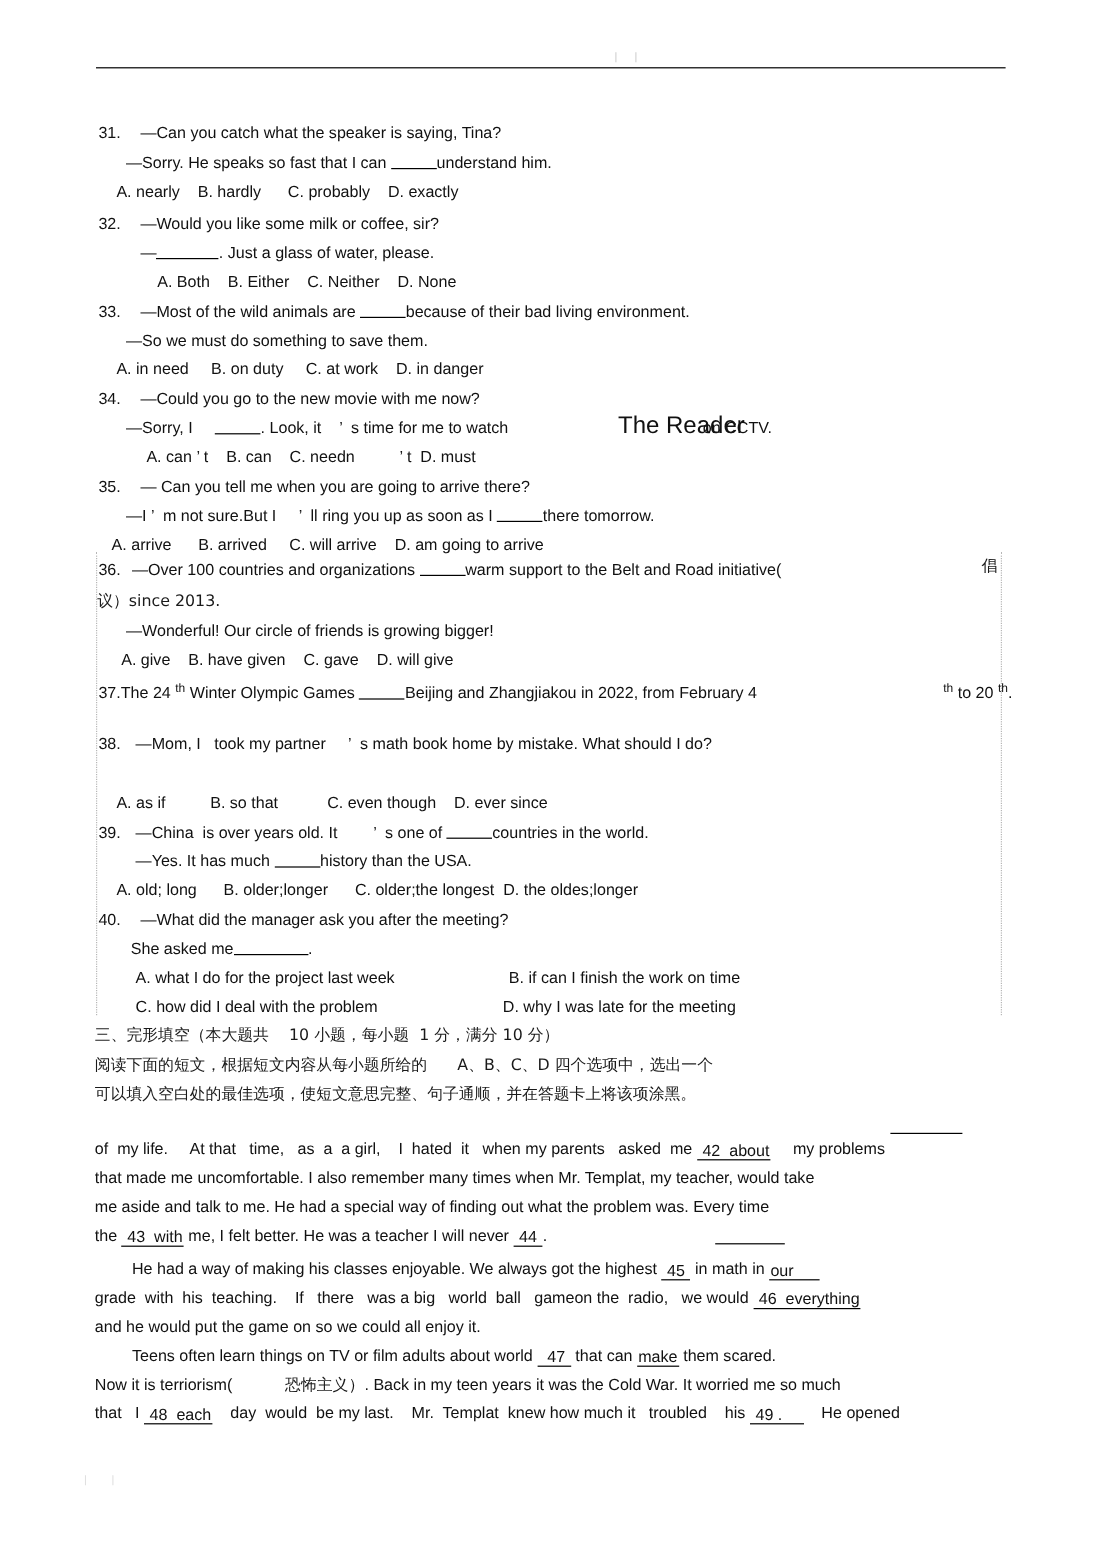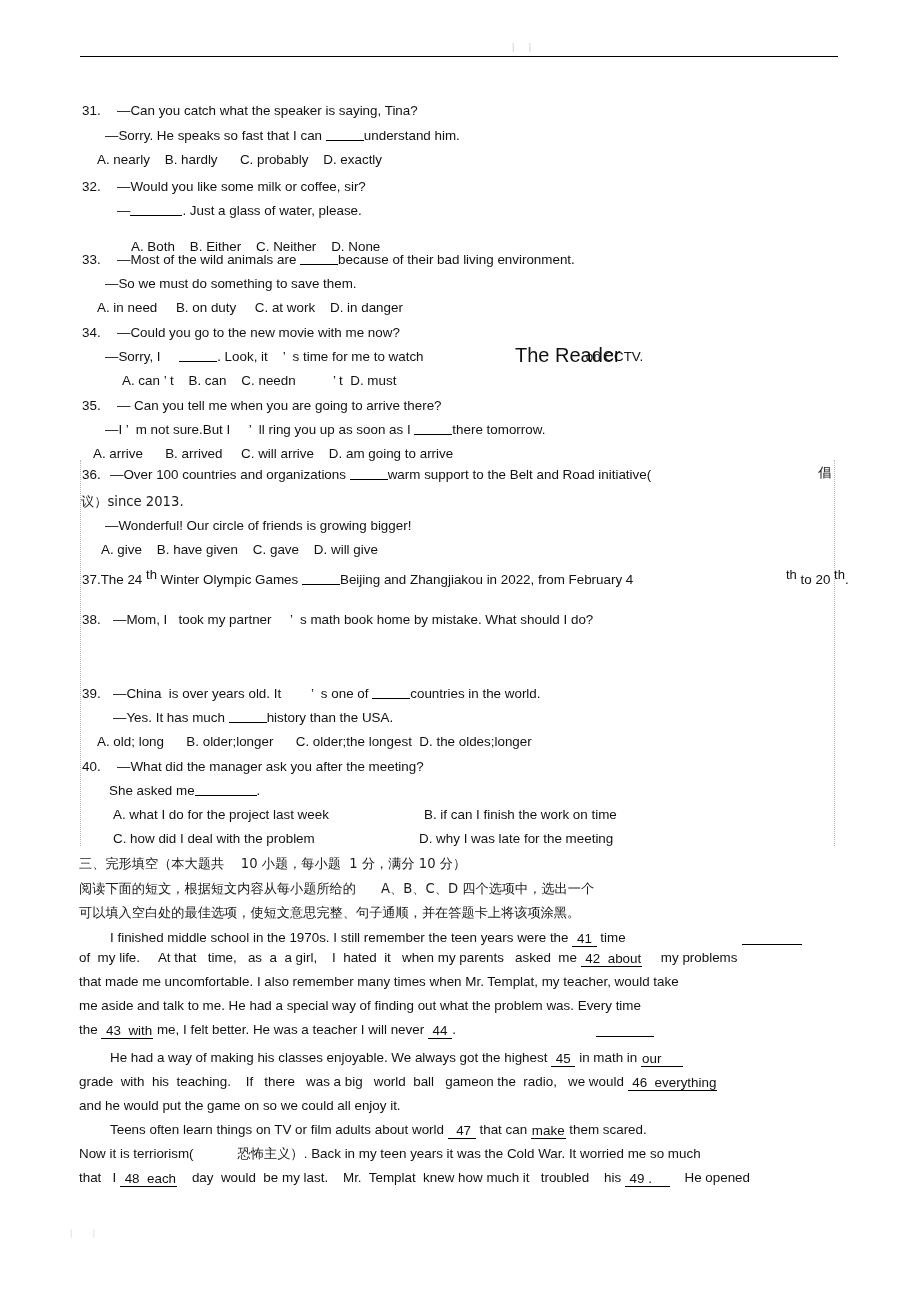--- a/index.html
+++ b/index.html
@@ -45,21 +45,21 @@
   }
   .b38{width:38px;}
   .b52{width:52px;}
   .b62{width:62px;}
   .numblank{
     display:inline-block;
     border-bottom:1.1px solid #000;
     padding:0 1px;
     vertical-align:-1px;
   }
-  .sup{font-size:13px;vertical-align:5px;}
+  .sup{font-size:10px;vertical-align:5px;}
   .ttl{font-size:20px;}
 
   
   .stray{position:absolute;height:0;border-bottom:1.1px solid #000;}
 
   
   .qbox{
     position:absolute;left:80px;top:460px;width:755px;height:386px;
     border-left:1px dotted #b6b6b6;
     border-right:1px dotted #b6b6b6;
@@ -77,21 +77,21 @@
   <div class="qbox"></div>
 
   <div class="ln" style="left:82px;top:103px;">31.</div>
   <div class="ln" style="left:117px;top:103px;">—Can you catch what the speaker is saying, Tina?</div>
   <div class="ln" style="left:105px;top:128px;"><span>—Sorry. He speaks so fast that I can </span><span class="blank b38"></span><span>understand him.</span></div>
   <div class="ln" style="left:97px;top:152px;">A. nearly    B. hardly      C. probably    D. exactly</div>
 
   <div class="ln" style="left:82px;top:179px;">32.</div>
   <div class="ln" style="left:117px;top:179px;">—Would you like some milk or coffee, sir?</div>
   <div class="ln" style="left:117px;top:203px;"><span>—</span><span class="blank b52"></span><span>. Just a glass of water, please.</span></div>
-  <div class="ln" style="left:131px;top:227px;margin-top:12px;">A. Both    B. Either    C. Neither    D. None</div>
+  <div class="ln" style="left:131px;top:227px;">A. Both    B. Either    C. Neither    D. None</div>
 
   <div class="ln" style="left:82px;top:252px;">33.</div>
   <div class="ln" style="left:117px;top:252px;"><span>—Most of the wild animals are </span><span class="blank b38"></span><span>because of their bad living environment.</span></div>
   <div class="ln" style="left:105px;top:276px;">—So we must do something to save them.</div>
   <div class="ln" style="left:97px;top:300px;">A. in need     B. on duty     C. at work    D. in danger</div>
 
   <div class="ln" style="left:82px;top:325px;">34.</div>
   <div class="ln" style="left:117px;top:325px;">—Could you go to the new movie with me now?</div>
   <div class="ln" style="left:105px;top:349px;"><span>—Sorry, I     </span><span class="blank b38"></span><span>. Look, it    ’  s time for me to watch</span></div>
   <div class="ln ttl" style="left:515px;top:348px;">The Reader</div>
@@ -108,39 +108,39 @@
   <div class="ln cn" style="left:818px;top:465px;">倡</div>
   <div class="ln cn" style="left:81px;top:494px;">议）since 2013.</div>
   <div class="ln" style="left:105px;top:518px;">—Wonderful! Our circle of friends is growing bigger!</div>
   <div class="ln" style="left:101px;top:542px;">A. give    B. have given    C. gave    D. will give</div>
 
   <div class="ln" style="left:82px;top:567px;"><span>37.</span><span>The 24 </span><span class="sup">th</span><span> Winter Olympic Games </span><span class="blank b38"></span><span>Beijing and Zhangjiakou in 2022, from February 4</span></div>
   <div class="ln" style="left:786px;top:567px;"><span class="sup">th</span><span> to 20 </span><span class="sup">th</span><span>.</span></div>
 
   <div class="ln" style="left:82px;top:612px;">38.</div>
   <div class="ln" style="left:113px;top:612px;">—Mom, I   took my partner     ’  s math book home by mistake. What should I do?</div>
+  <div class="ln" style="left:97px;top:661px;">A. as if          B. so that           C. even though    D. ever since</div>
 
   <div class="ln" style="left:82px;top:686px;">39.</div>
   <div class="ln" style="left:113px;top:686px;"><span>—China  is over years old. It        ’  s one of </span><span class="blank b38"></span><span>countries in the world.</span></div>
   <div class="ln" style="left:113px;top:710px;"><span>—Yes. It has much </span><span class="blank b38"></span><span>history than the USA.</span></div>
   <div class="ln" style="left:97px;top:734px;">A. old; long      B. older;longer      C. older;the longest  D. the oldes;longer</div>
 
   <div class="ln" style="left:82px;top:759px;">40.</div>
   <div class="ln" style="left:117px;top:759px;">—What did the manager ask you after the meeting?</div>
   <div class="ln" style="left:109px;top:783px;"><span>She asked me</span><span class="blank b62"></span><span>.</span></div>
   <div class="ln" style="left:113px;top:807px;">A. what I do for the project last week</div>
   <div class="ln" style="left:424px;top:807px;">B. if can I finish the work on time</div>
   <div class="ln" style="left:113px;top:831px;">C. how did I deal with the problem</div>
   <div class="ln" style="left:419px;top:831px;">D. why I was late for the meeting</div>
 
   <div class="ln cn" style="left:79px;top:856px;">三、完形填空（本大题共    10 小题，每小题  1 分，满分 10 分）</div>
   <div class="ln cn" style="left:79px;top:881px;">阅读下面的短文，根据短文内容从每小题所给的      A、B、C、D 四个选项中，选出一个</div>
   <div class="ln cn" style="left:79px;top:905px;">可以填入空白处的最佳选项，使短文意思完整、句子通顺，并在答题卡上将该项涂黑。</div>
 
-  <div class="ln" style="left:110px;top:930px;"><span>I finished middle school in the 1970s. I still remember the teen years were the </span><span class="numblank"> 41 </span><span> time</span></div>
   <div class="stray" style="left:742px;top:944px;width:60px;"></div>
 
   <div class="ln" style="left:79px;top:950px;"><span>of  my life.     At that   time,   as  a  a girl,    I  hated  it   when my parents   asked  me </span><span class="numblank"> 42  about</span><span>     my problems</span></div>
 
   <div class="ln" style="left:79px;top:974px;">that made me uncomfortable. I also remember many times when Mr. Templat, my teacher, would take</div>
   <div class="ln" style="left:79px;top:998px;">me aside and talk to me. He had a special way of finding out what the problem was. Every time</div>
 
   <div class="ln" style="left:79px;top:1022px;"><span>the </span><span class="numblank"> 43  with</span><span> me, I felt better. He was a teacher I will never </span><span class="numblank"> 44 </span><span>.</span></div>
   <div class="stray" style="left:596px;top:1036px;width:58px;"></div>
 

